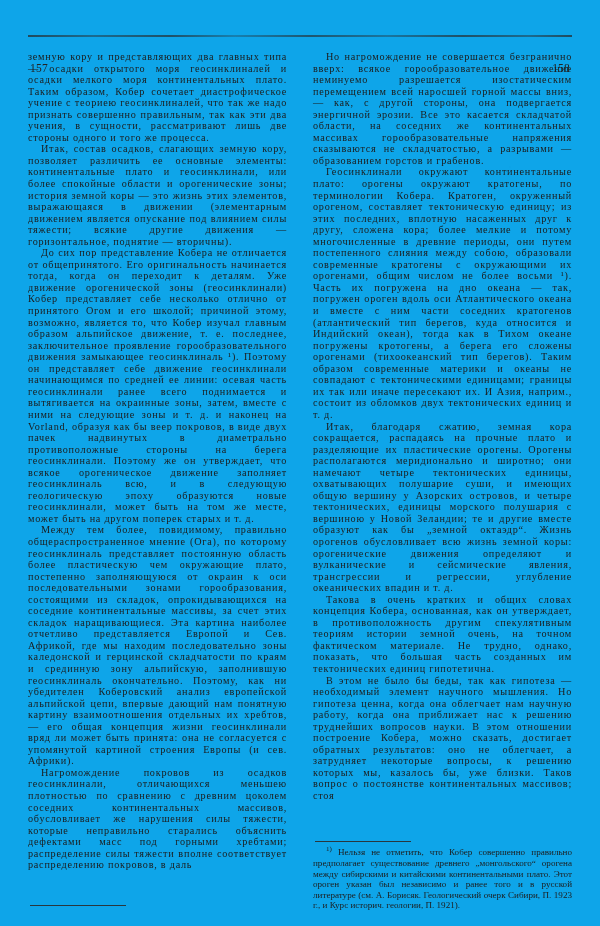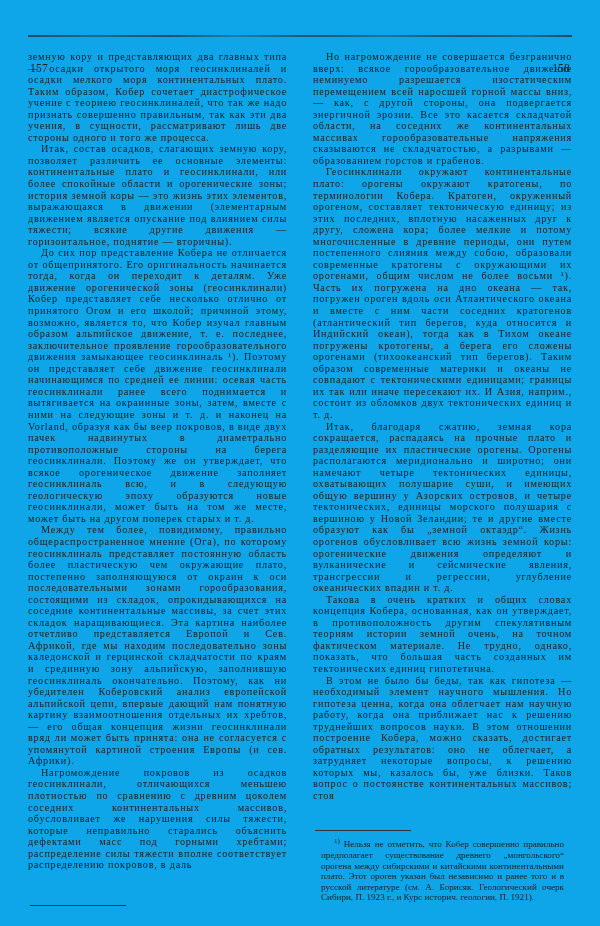--- a/index.html
+++ b/index.html
@@ -109,21 +109,21 @@
     padding-top: 4px;
   }
   .fn-rule {
     width: 96px;
     height: 1px;
     background: #2b2b2b;
     margin: 0 0 5px 2px;
     opacity: 0.9;
   }
   p.footnote {
-    margin: 8px;
+    margin: 0;
     font-size: 9.1px;
     line-height: 10.6px;
     text-align: justify;
     color: #1d1d1d;
     text-indent: 13px;
   }
   .fn-marker {
     font-size: 7px;
     vertical-align: super;
     line-height: 0;

